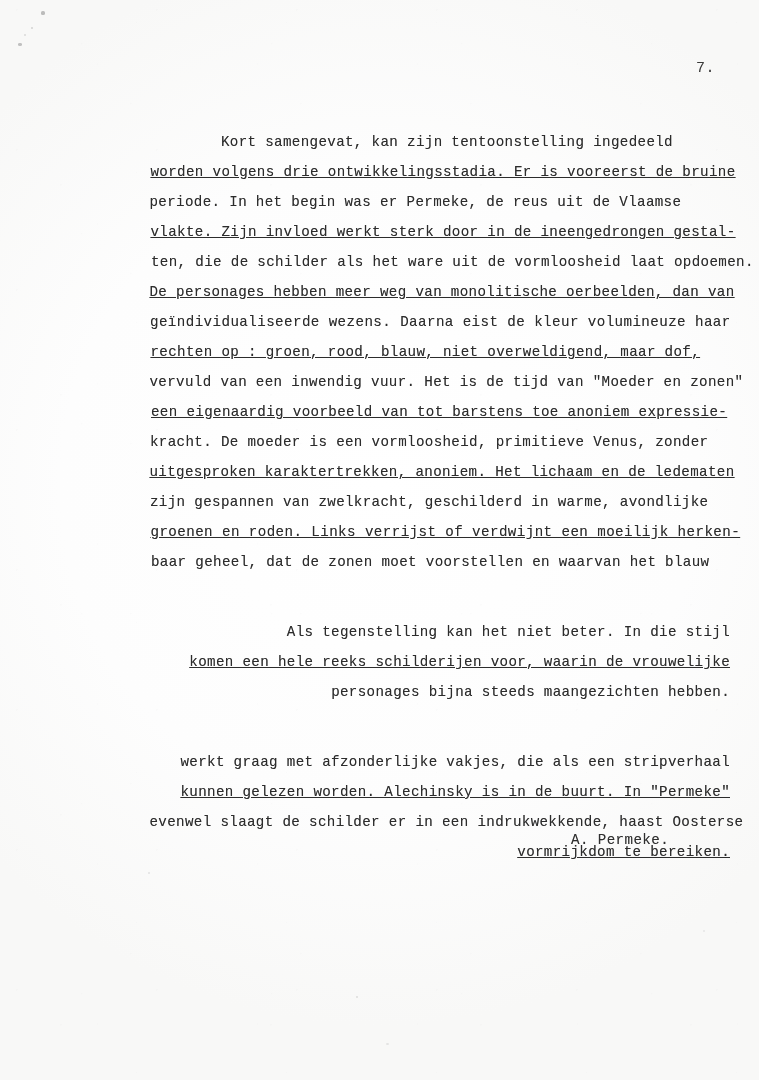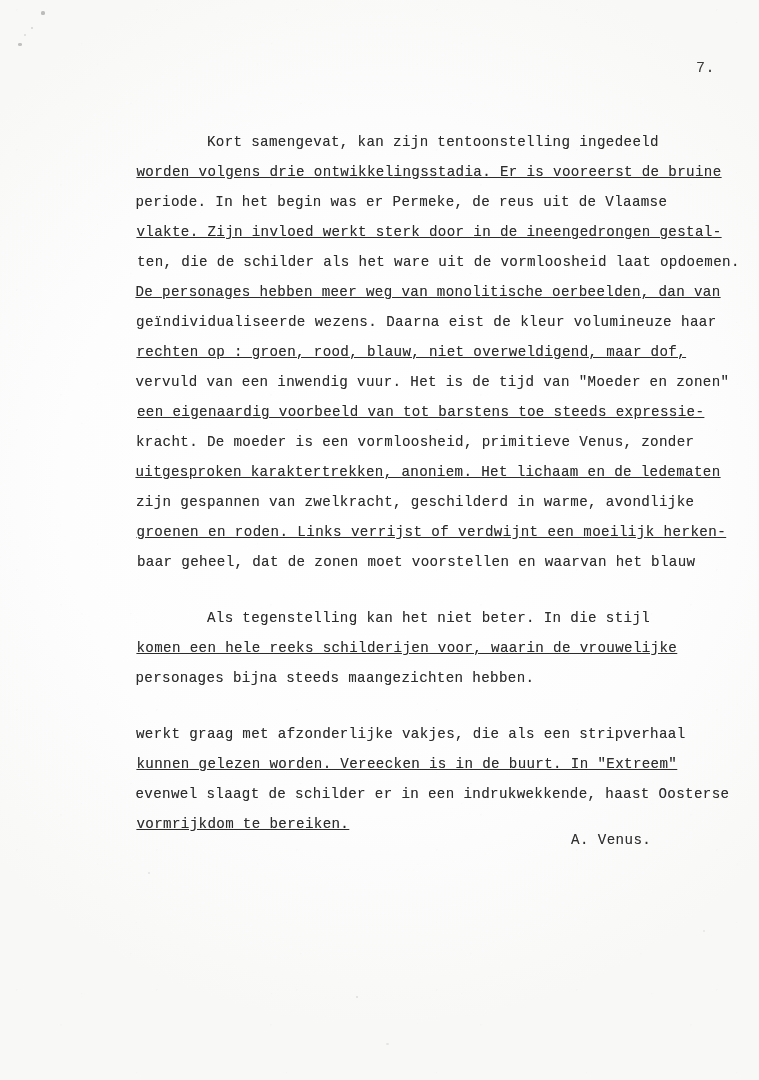--- a/index.html
+++ b/index.html
@@ -57,30 +57,31 @@
     top: 60px;
     font-size: 15px;
     letter-spacing: 0.5px;
     color: #3a3a3a;
     white-space: pre;
   }
 
   
   #body-text {
     position: absolute;
-    left: 136px;
+    left: 150px;
     top: 127px;
     width: 580px;
   }
   .para {
     margin: 0;
     padding: 0;
   }
   .para + .para {
-    margin-top: 26px;
+    margin-top: 40px;
+    text-align: right;
   }
   .tline {
     display: block;
     height: 30px;
     line-height: 30px;
     font-size: 14.2px;
     letter-spacing: 0.35px;
     color: #2c2c2c;
     white-space: pre;
     text-shadow: 0 0 0.6px rgba(60,60,60,0.45);
@@ -126,35 +127,35 @@
       <div class="para">
         <span class="tline">        Kort samengevat, kan zijn tentoonstelling ingedeeld</span>
         <span class="tline">worden volgens drie ontwikkelingsstadia. Er is vooreerst de bruine</span>
         <span class="tline">periode. In het begin was er Permeke, de reus uit de Vlaamse</span>
         <span class="tline">vlakte. Zijn invloed werkt sterk door in de ineengedrongen gestal-</span>
         <span class="tline">ten, die de schilder als het ware uit de vormloosheid laat opdoemen.</span>
         <span class="tline">De personages hebben meer weg van monolitische oerbeelden, dan van</span>
         <span class="tline">geïndividualiseerde wezens. Daarna eist de kleur volumineuze haar</span>
         <span class="tline">rechten op : groen, rood, blauw, niet overweldigend, maar dof,</span>
         <span class="tline">vervuld van een inwendig vuur. Het is de tijd van "Moeder en zonen"</span>
-        <span class="tline">een eigenaardig voorbeeld van tot barstens toe steeds expressie-</span>
+        <span class="tline">een eigenaardig voorbeeld van tot barstens toe anoniem expressie-</span>
         <span class="tline">kracht. De moeder is een vormloosheid, primitieve Venus, zonder</span>
         <span class="tline">uitgesproken karaktertrekken, anoniem. Het lichaam en de ledematen</span>
         <span class="tline">zijn gespannen van zwelkracht, geschilderd in warme, avondlijke</span>
         <span class="tline">groenen en roden. Links verrijst of verdwijnt een moeilijk herken-</span>
         <span class="tline">baar geheel, dat de zonen moet voorstellen en waarvan het blauw</span>
       </div>
       <div class="para">
         <span class="tline">        Als tegenstelling kan het niet beter. In die stijl</span>
         <span class="tline">komen een hele reeks schilderijen voor, waarin de vrouwelijke</span>
         <span class="tline">personages bijna steeds maangezichten hebben.</span>
       </div>
       <div class="para">
         <span class="tline">werkt graag met afzonderlijke vakjes, die als een stripverhaal</span>
-        <span class="tline">kunnen gelezen worden. Vereecken is in de buurt. In "Extreem"</span>
+        <span class="tline">kunnen gelezen worden. Alechinsky is in de buurt. In "Permeke"</span>
         <span class="tline">evenwel slaagt de schilder er in een indrukwekkende, haast Oosterse</span>
         <span class="tline">vormrijkdom te bereiken.</span>
       </div>
     </div>
 
-  <div id="signature">A. Venus.</div>
+  <div id="signature">A. Permeke.</div>
 
 </div>
 
 </body></html>

